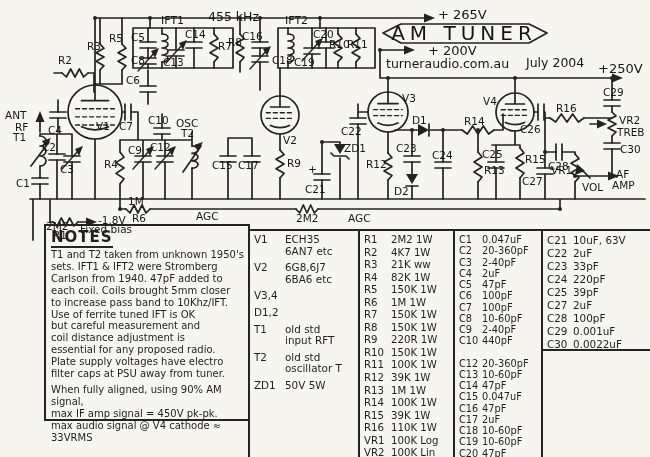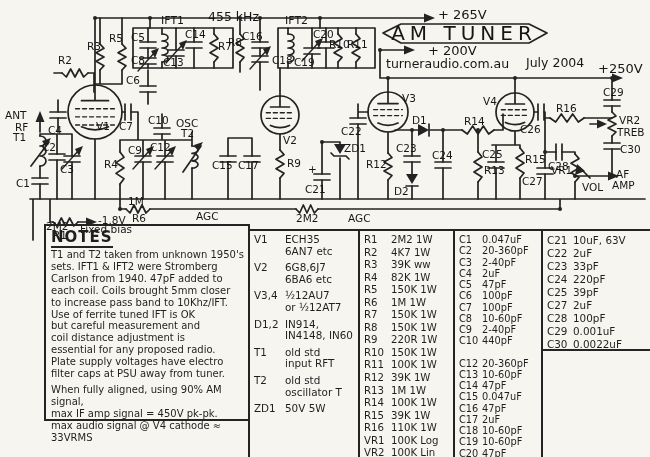--- a/index.html
+++ b/index.html
@@ -410,27 +410,23 @@
           <span class="desc">ECH35
 6AN7 etc</span>
         </div>
         <div class="dev-row">
           <span class="ref">V2</span>
           <span class="desc">6G8,6J7
 6BA6 etc</span>
         </div>
         <div class="dev-row">
           <span class="ref">V3,4</span>
-          <span class="desc">½12AU7
-or ½12AT7</span>
         </div>
         <div class="dev-row">
           <span class="ref">D1,2</span>
-          <span class="desc">IN914,
-IN4148, IN60</span>
         </div>
         <div class="dev-row">
           <span class="ref">T1</span>
           <span class="desc">old std
 input RFT</span>
         </div>
         <div class="dev-row">
           <span class="ref">T2</span>
           <span class="desc">old std
 oscillator T</span>
@@ -444,21 +440,21 @@
         <div class="prow">
           <span class="ref">R1</span>
           <span class="desc">2M2  1W</span>
         </div>
         <div class="prow">
           <span class="ref">R2</span>
           <span class="desc">4K7  1W</span>
         </div>
         <div class="prow">
           <span class="ref">R3</span>
-          <span class="desc">39K ww</span>
+          <span class="desc">21K ww</span>
         </div>
         <div class="prow">
           <span class="ref">R4</span>
           <span class="desc">82K 1W</span>
         </div>
         <div class="prow">
           <span class="ref">R5</span>
           <span class="desc">150K 1W</span>
         </div>
         <div class="prow">

